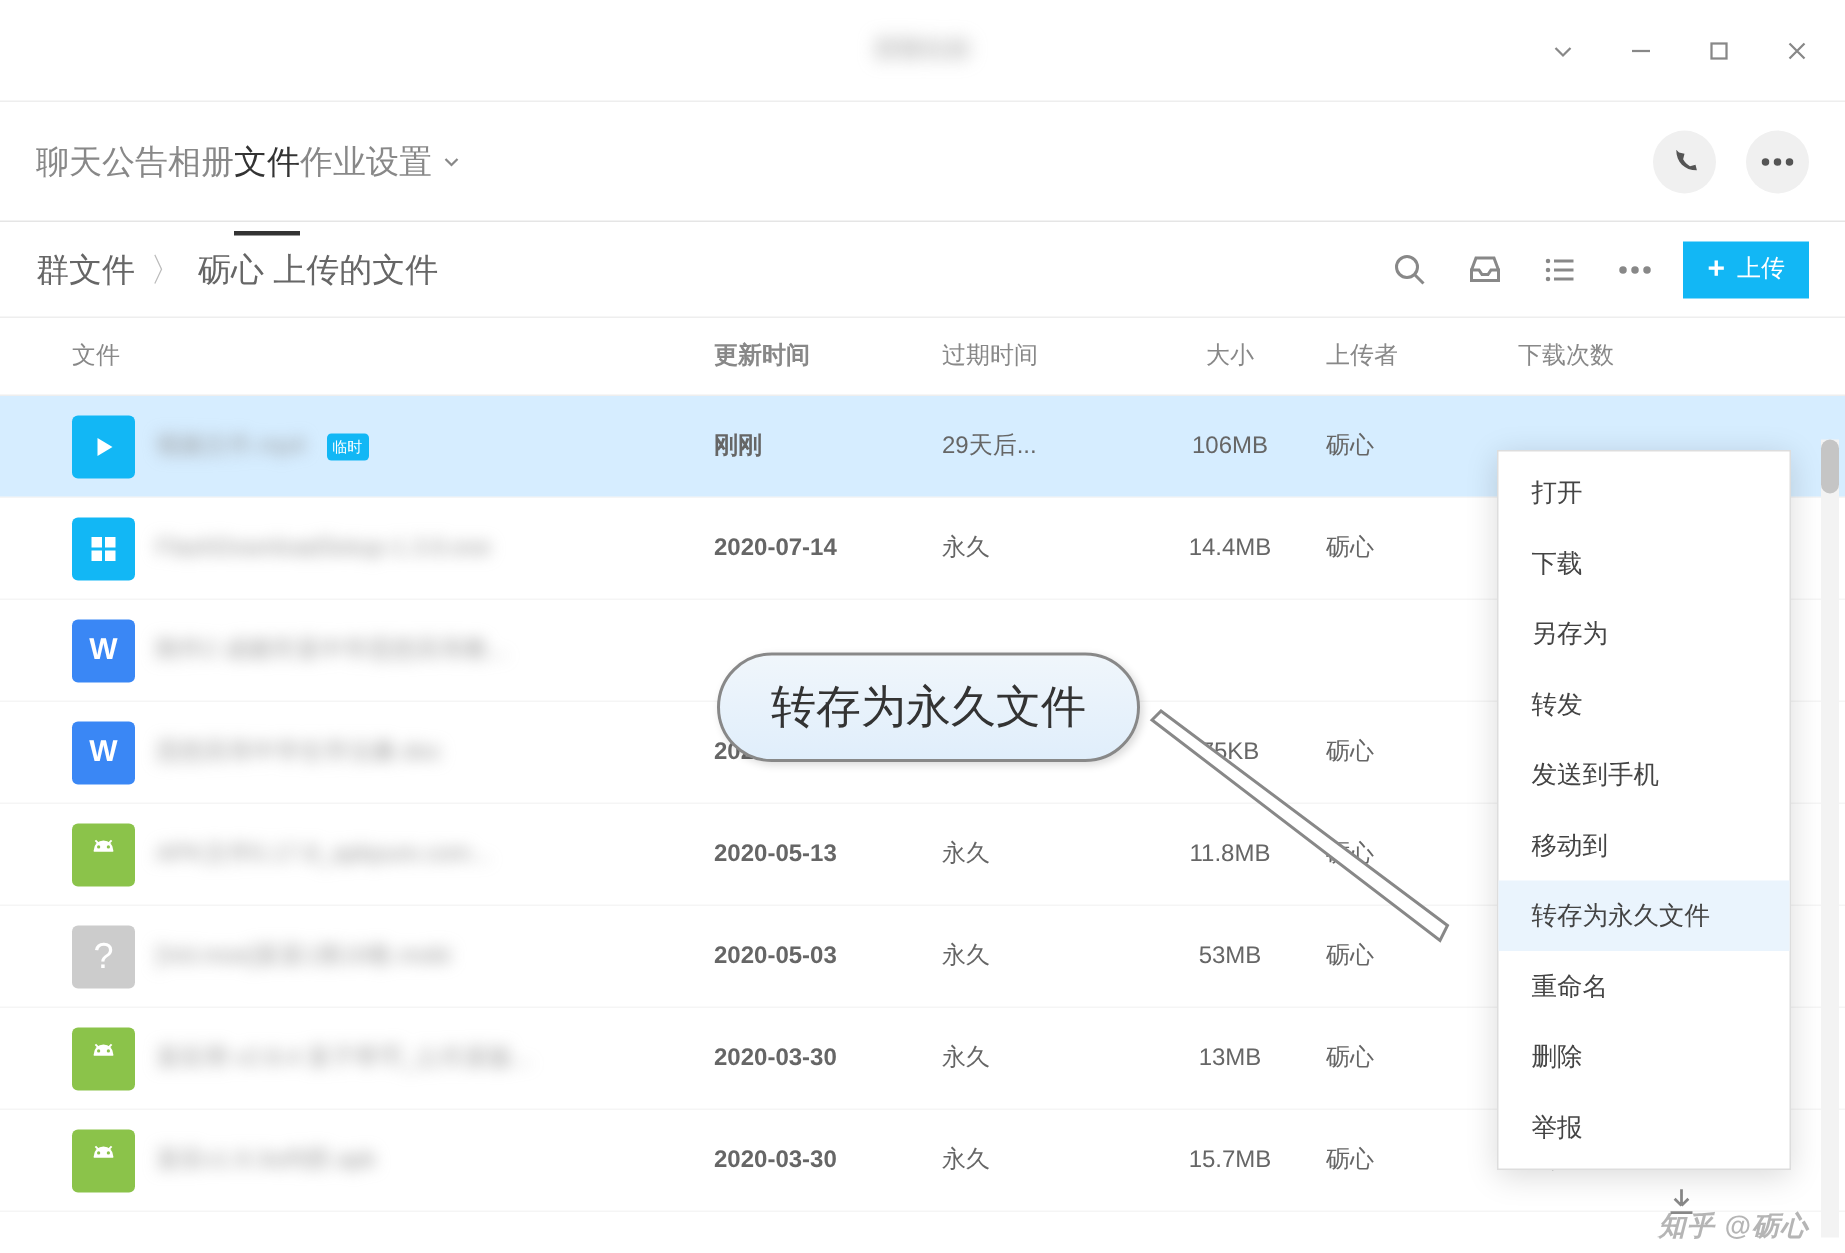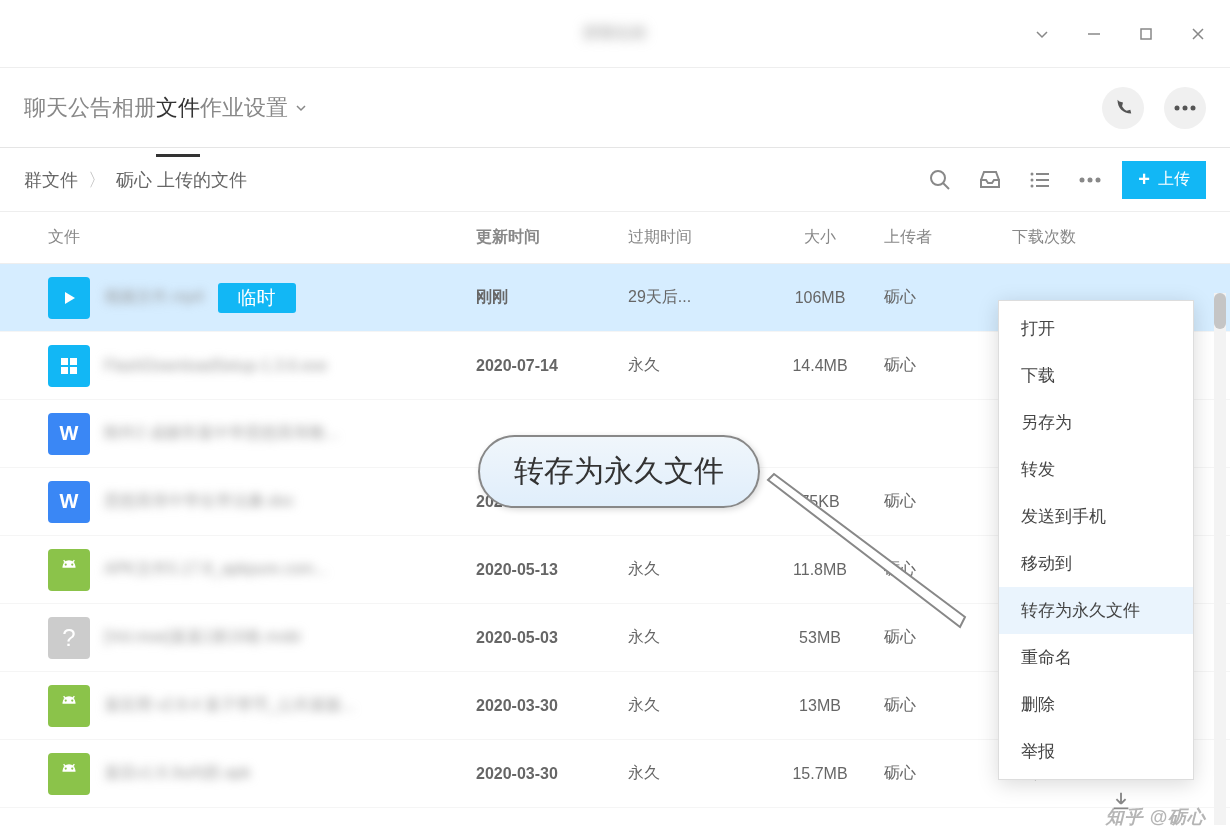--- a/index.html
+++ b/index.html
@@ -12,21 +12,21 @@
     
     .tabs-bar { height: 80px; display: flex; align-items: center; padding: 0 24px; border-bottom: 1px solid #e5e5e5; position: relative; }
     .tab { font-size: 22px; color: #888; padding: 10px 0; cursor: pointer; position: relative; }
     .tab.active { color: #333; font-weight: 500; }
     .tab.active::after { content: ""; position: absolute; bottom: -24px; left: 0; right: 0; height: 3px; background: #333; }
     .tab-settings { display: flex; align-items: center; gap: 6px; }
     .tabs-right { margin-left: auto; display: flex; align-items: center; gap: 20px; }
     .call-icon, .more-icon { width: 42px; height: 42px; border-radius: 50%; background: #f0f0f0; display: flex; align-items: center; justify-content: center; cursor: pointer; color: #555; }
     
     .toolbar { height: 64px; display: flex; align-items: center; padding: 0 24px; gap: 14px; border-bottom: 1px solid #eee; }
-    .breadcrumb { display: flex; align-items: center; gap: 10px; font-size: 18px; color: #666; }
+    .breadcrumb { display: flex; align-items: center; gap: 10px; font-size: 22px; color: #666; }
     .breadcrumb-sep { color: #bbb; }
     .toolbar-spacer { flex: 1; }
     .toolbar-icon { width: 36px; height: 36px; display: flex; align-items: center; justify-content: center; cursor: pointer; color: #888; }
     .upload-btn { background: #12b7f5; color: #fff; height: 38px; padding: 0 16px; display: flex; align-items: center; gap: 8px; cursor: pointer; font-size: 16px; }
     .upload-btn .plus { font-size: 20px; font-weight: bold; }
     
     .table-header { height: 52px; display: flex; align-items: center; padding: 0 24px 0 48px; color: #888; font-size: 16px; border-bottom: 1px solid #eee; }
     .col-name { flex: 0 0 428px; }
     .col-update { flex: 0 0 152px; font-weight: bold; }
     .col-expire { flex: 0 0 128px; }
@@ -38,21 +38,21 @@
     .file-row { height: 68px; display: flex; align-items: center; padding: 0 24px 0 48px; font-size: 16px; color: #666; border-bottom: 1px solid #f5f5f5; }
     .file-row.selected { background: #d6edff; }
     .file-name-cell { flex: 0 0 428px; display: flex; align-items: center; gap: 14px; }
     .file-icon { width: 42px; height: 42px; border-radius: 4px; display: flex; align-items: center; justify-content: center; flex-shrink: 0; }
     .fi-video { background: #12b7f5; }
     .fi-win { background: #12b7f5; }
     .fi-word { background: #3a87f5; color: #fff; font-weight: bold; font-size: 20px; }
     .fi-apk { background: #8bc34a; }
     .fi-unknown { background: #ccc; color: #fff; font-size: 24px; }
     .file-name-text { color: #999; filter: blur(5px); max-width: 280px; overflow: hidden; white-space: nowrap; }
-    .temp-badge { background: #12b7f5; color: #fff; padding: 2px 20px; border-radius: 3px; font-size: 19px; }
+    .temp-badge { background: #12b7f5; color: #fff; padding: 2px 4px; border-radius: 3px; font-size: 10px; }
     
     .context-menu { position: absolute; right: 36px; top: 300px; background: #fff; border: 1px solid #ddd; box-shadow: 0 4px 20px rgba(0,0,0,0.15); width: 196px; z-index: 100; padding: 4px 0; }
     .menu-item { padding: 12px 22px; font-size: 17px; color: #444; cursor: pointer; }
     .menu-item:hover, .menu-item.highlight { background: #eaf4fd; }
     
     .callout { position: absolute; top: 435px; left: 478px; z-index: 50; }
     .callout-bubble { background: linear-gradient(#f0f6fb, #e0eefb); border: 2px solid #888; border-radius: 50px; padding: 14px 34px; font-size: 30px; color: #333; position: relative; box-shadow: 2px 2px 6px rgba(0,0,0,0.15); }
     .callout-line { position: absolute; top: 472px; left: 760px; z-index: 49; }
     
     .scrollbar-track { position: absolute; right: 4px; top: 293px; width: 12px; height: 532px; background: #f3f3f3; }

